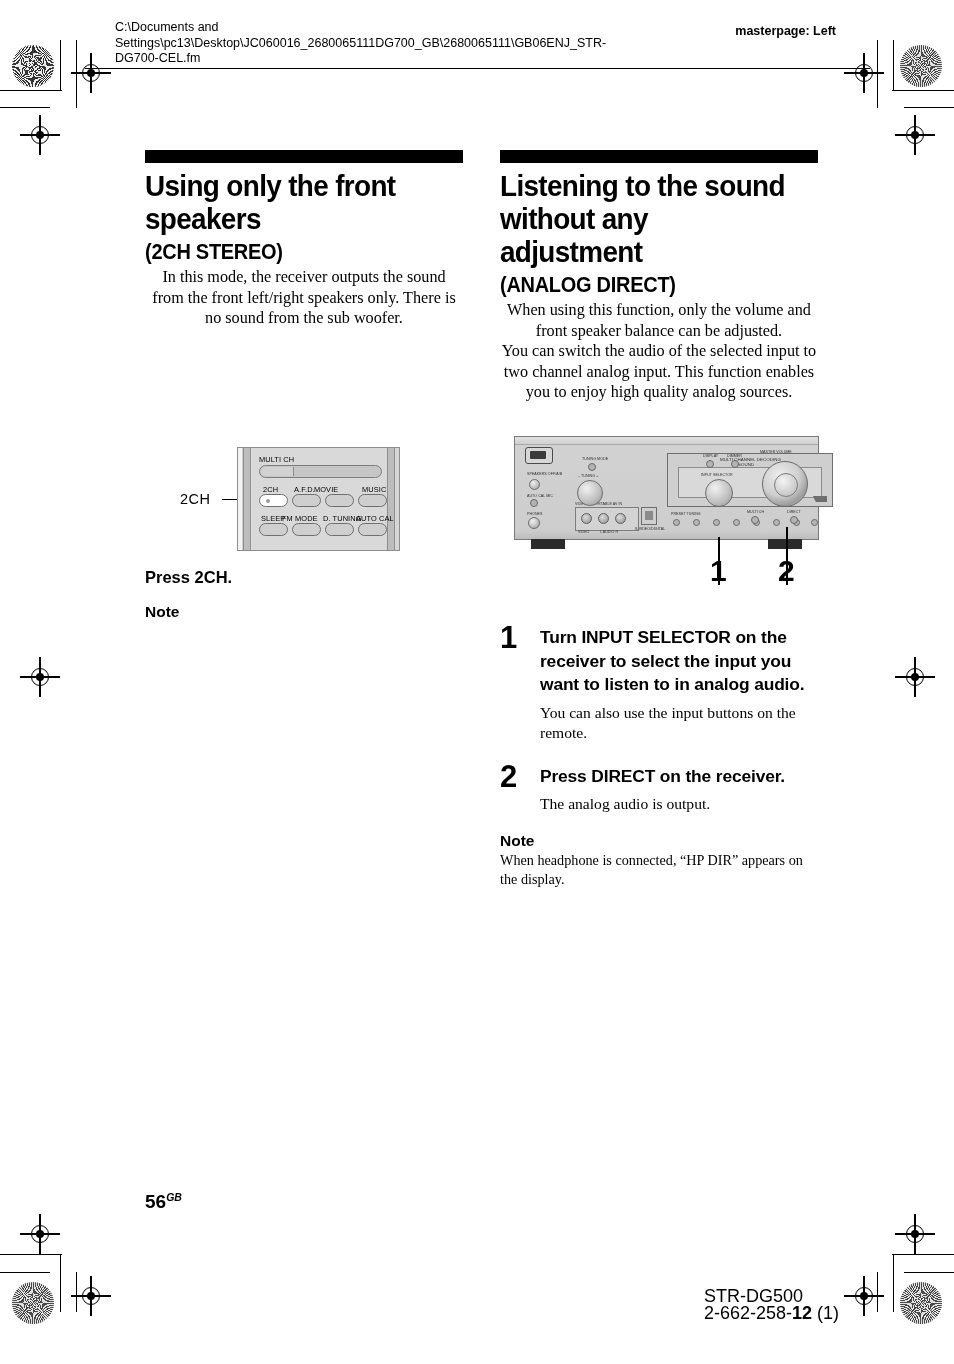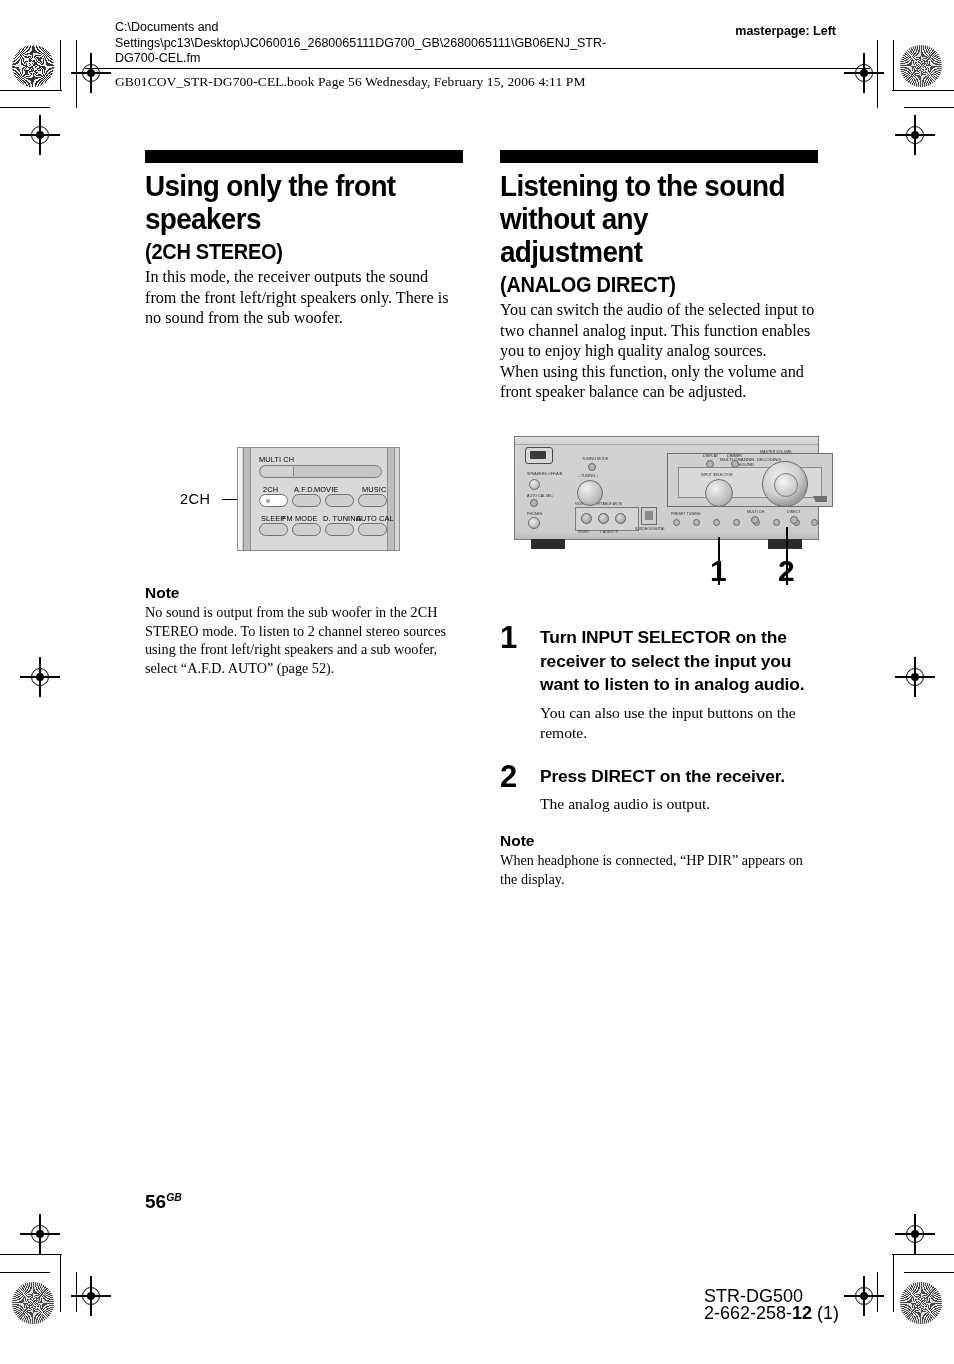--- a/index.html
+++ b/index.html
@@ -39,21 +39,21 @@
   .colR{left:500px;}
 
   .hbar{height:13px;background:#000;margin-bottom:6px;}
   h1{
     font-family:"Liberation Sans", sans-serif;
     font-size:30px;line-height:33px;font-weight:bold;margin:0;
     letter-spacing:-0.7px;transform:scaleX(.93);transform-origin:left top;
   }
   h1 .sub{display:block;font-size:21.5px;line-height:30px;letter-spacing:-0.3px;margin-top:2px;}
 
-  p.body{font-size:16.2px;line-height:20.6px;margin:0;text-align:left;}
+  p.body{font-size:16.2px;line-height:20.6px;margin:0;text-align:center;}
   .gap-t{margin-top:17px;}
 
   .h-bold{font-family:"Liberation Sans", sans-serif;font-weight:bold;font-size:16.5px;margin:0;}
   .note-h{font-family:"Liberation Sans", sans-serif;font-weight:bold;font-size:15.5px;margin:0 0 1px 0;}
   p.note{font-size:14.2px;line-height:18.6px;margin:0;}
 
   
   .step{position:relative;padding-left:40px;margin-top:16px;}
   .step .num{position:absolute;left:0;top:-4px;
     font-family:"Liberation Sans", sans-serif;font-weight:bold;font-size:31px;line-height:31px;}
@@ -205,21 +205,20 @@
   <div class="cmk" style="left:60px;top:1254px;width:1.4px;height:58px;"></div>
   <div class="cmk" style="left:76px;top:1272px;width:1.4px;height:40px;"></div>
   <div class="cmk" style="right:0;top:1254px;width:62px;height:1.4px;"></div>
   <div class="cmk" style="right:0;top:1272px;width:50px;height:1.4px;"></div>
   <div class="cmk" style="right:60px;top:1254px;width:1.4px;height:58px;"></div>
   <div class="cmk" style="right:76px;top:1272px;width:1.4px;height:40px;"></div>
 
   <div class="meta-path">C:\Documents and Settings\pc13\Desktop\JC060016_2680065111DG700_GB\2680065111\GB06ENJ_STR-DG700-CEL.fm</div>
   <div class="meta-master">masterpage: Left</div>
   <div class="meta-rule"></div>
-  <div class="meta-book">GB01COV_STR-DG700-CEL.book  Page 56  Wednesday, February 15, 2006  4:11 PM</div>
 
   <div class="col colL">
     <div class="hbar"></div>
     <h1>
       <span>Using only the front speakers</span>
       <span class="sub">(2CH STEREO)</span>
     </h1>
     <p class="body gap-t">In this mode, the receiver outputs the sound from the front left/right speakers only. There is no sound from the sub woofer.</p>
   </div>
 
@@ -252,32 +251,32 @@
       <div class="mlabel" style="left:118px;top:66px;">AUTO CAL</div>
 
       <div class="rbtn" style="left:21px;top:75px;"></div>
       <div class="rbtn" style="left:54px;top:75px;"></div>
       <div class="rbtn" style="left:87px;top:75px;"></div>
       <div class="rbtn" style="left:120px;top:75px;"></div>
     </div>
   </div>
 
   <div class="col colL" style="top:568px;">
+    <p class="h-bold">Press 2CH.</p>
     <p class="note-h" style="margin-top:16px;">Note</p>
-    <p class="note">No sound is output from the sub woofer in the 2CH STEREO mode. To listen to 2 channel stereo sources using the front left/right speakers and a sub woofer, select “A.F.D. AUTO” (page 52).</p>
   </div>
 
   <div class="col colR">
     <div class="hbar"></div>
     <h1>
       <span>Listening to the sound without any adjustment</span>
       <span class="sub">(ANALOG DIRECT)</span>
     </h1>
+    <p class="body">When using this function, only the volume and front speaker balance can be adjusted.</p>
     <p class="body gap-t">You can switch the audio of the selected input to two channel analog input. This function enables you to enjoy high quality analog sources.</p>
-    <p class="body">When using this function, only the volume and front speaker balance can be adjusted.</p>
   </div>
 
   <div class="recv-wrap">
     <div class="recv">
       <div class="top-l"></div>
 
       <div class="pwr">
           <span class="sq"></span>
         </div>
 

